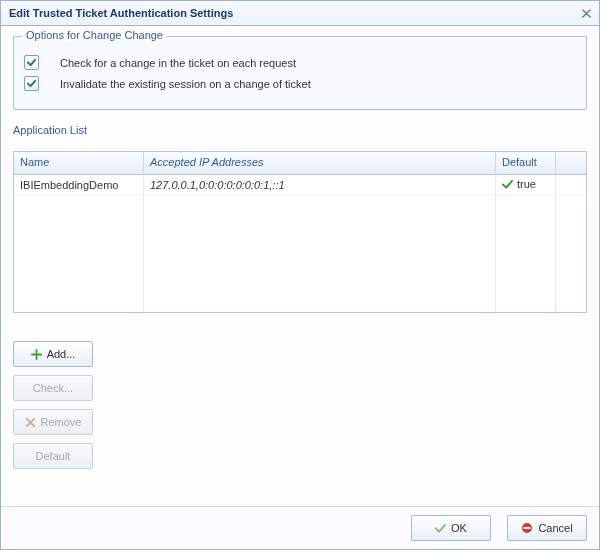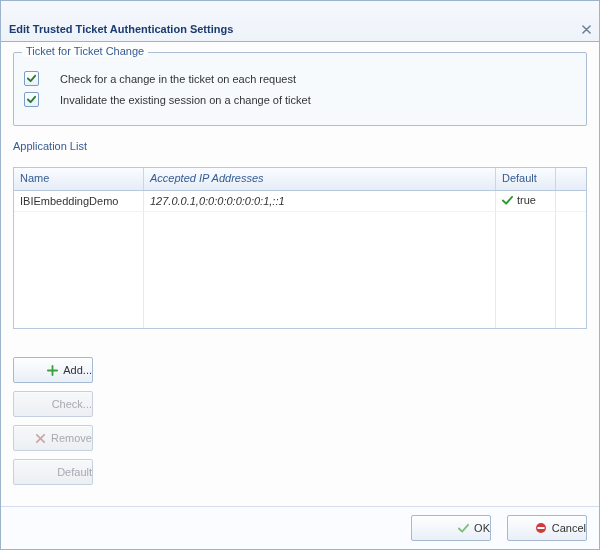--- a/index.html
+++ b/index.html
@@ -20,21 +20,21 @@
     background: #fff;
     display: flex;
     flex-direction: column;
   }
   .titlebar {
     height: 24px;
     background: linear-gradient(to bottom, #f5f8fc, #eef3fa);
     border-bottom: 1px solid #9CB3CC;
     display: flex;
     align-items: center;
-    padding: 16px 6px 0 8px;
+    padding: 0 6px 0 8px;
     justify-content: space-between;
   }
   .titlebar .title {
     font-weight: bold;
     font-size: 11px;
     color: #1b3b6f;
   }
   .close {
     width: 14px;
     height: 14px;
@@ -167,21 +167,21 @@
     gap: 8px;
     padding-top: 20px;
   }
   .btn {
     height: 24px;
     border: 1px solid #a6b9d3;
     border-radius: 2px;
     background: linear-gradient(#fefefe,#e9eff8);
     display: flex;
     align-items: center;
-    justify-content: flex-end;
+    justify-content: center;
     gap: 5px;
     font-size: 11px;
     color: #333;
     cursor: pointer;
     box-shadow: 0 1px 0 rgba(255,255,255,0.6) inset;
   }
   .btn.disabled {
     color: #a5aab0;
     cursor: default;
     background: linear-gradient(#f7f8fa,#eceff3);
@@ -207,21 +207,21 @@
     <span class="close">
       <svg viewBox="0 0 10 10" width="9" height="9">
           <path d="M1 1 L9 9 M9 1 L1 9" stroke="#6b7d95" stroke-width="1.6" stroke-linecap="round"></path>
         </svg>
     </span>
   </div>
 
   <div class="body">
 
     <div class="group">
-      <span class="legend">Ticket for Ticket Change</span>
+      <span class="legend">Options for Change Change</span>
 
       <div class="chk-row">
         <span class="chk">
           <svg viewBox="0 0 10 10" width="9" height="9">
               <path d="M1 5 L4 8 L9 2" stroke="#2a7a2e" stroke-width="2" fill="none" stroke-linecap="round" stroke-linejoin="round"></path>
             </svg>
         </span>
         <span>Check for a change in the ticket on each request</span>
       </div>
 

